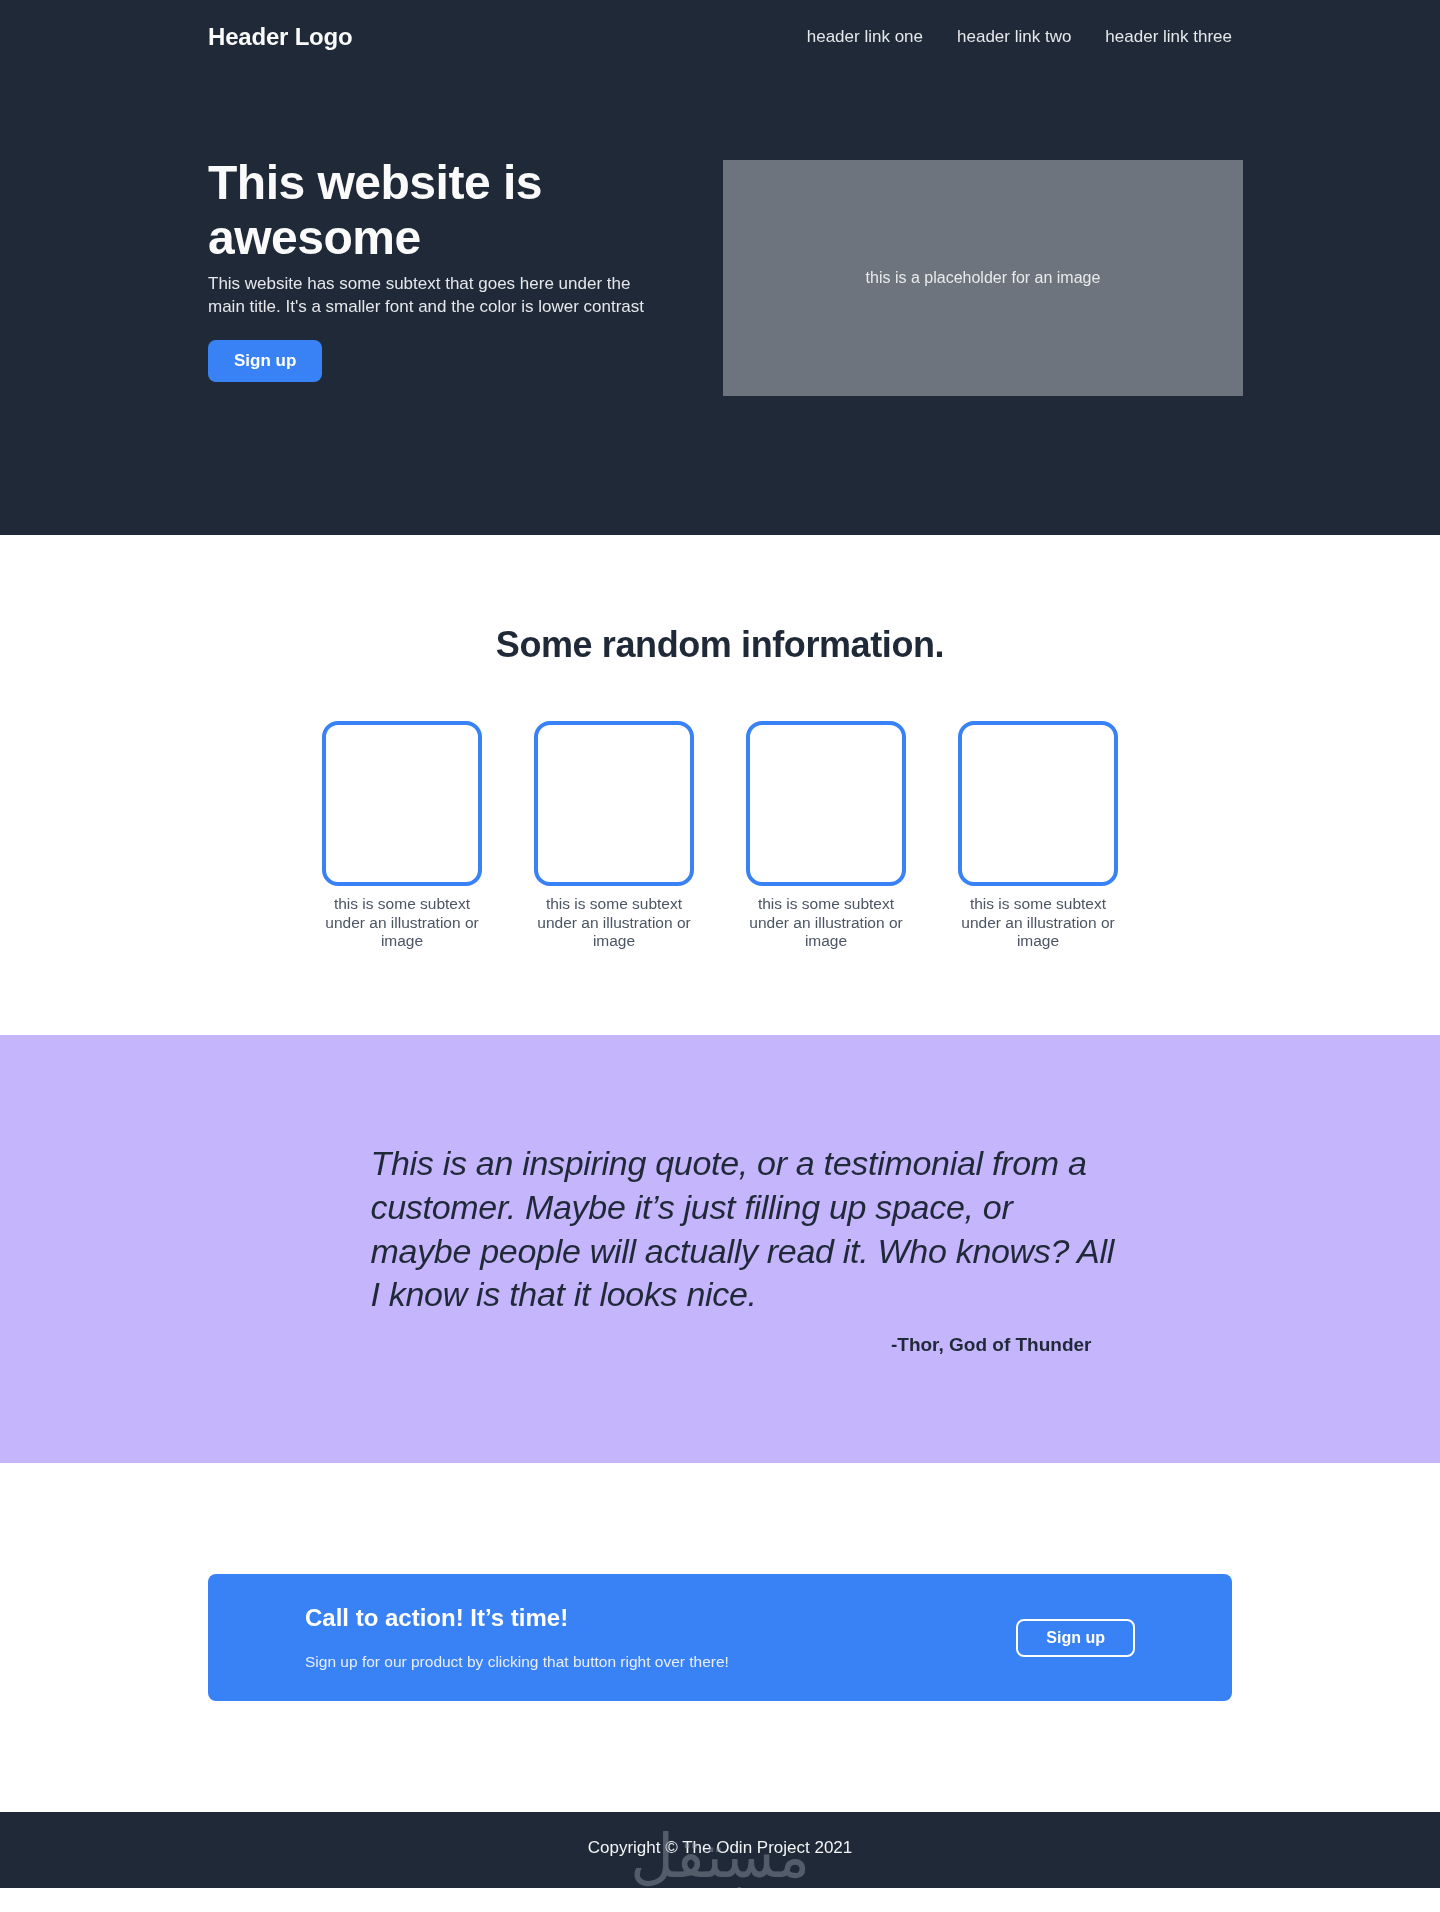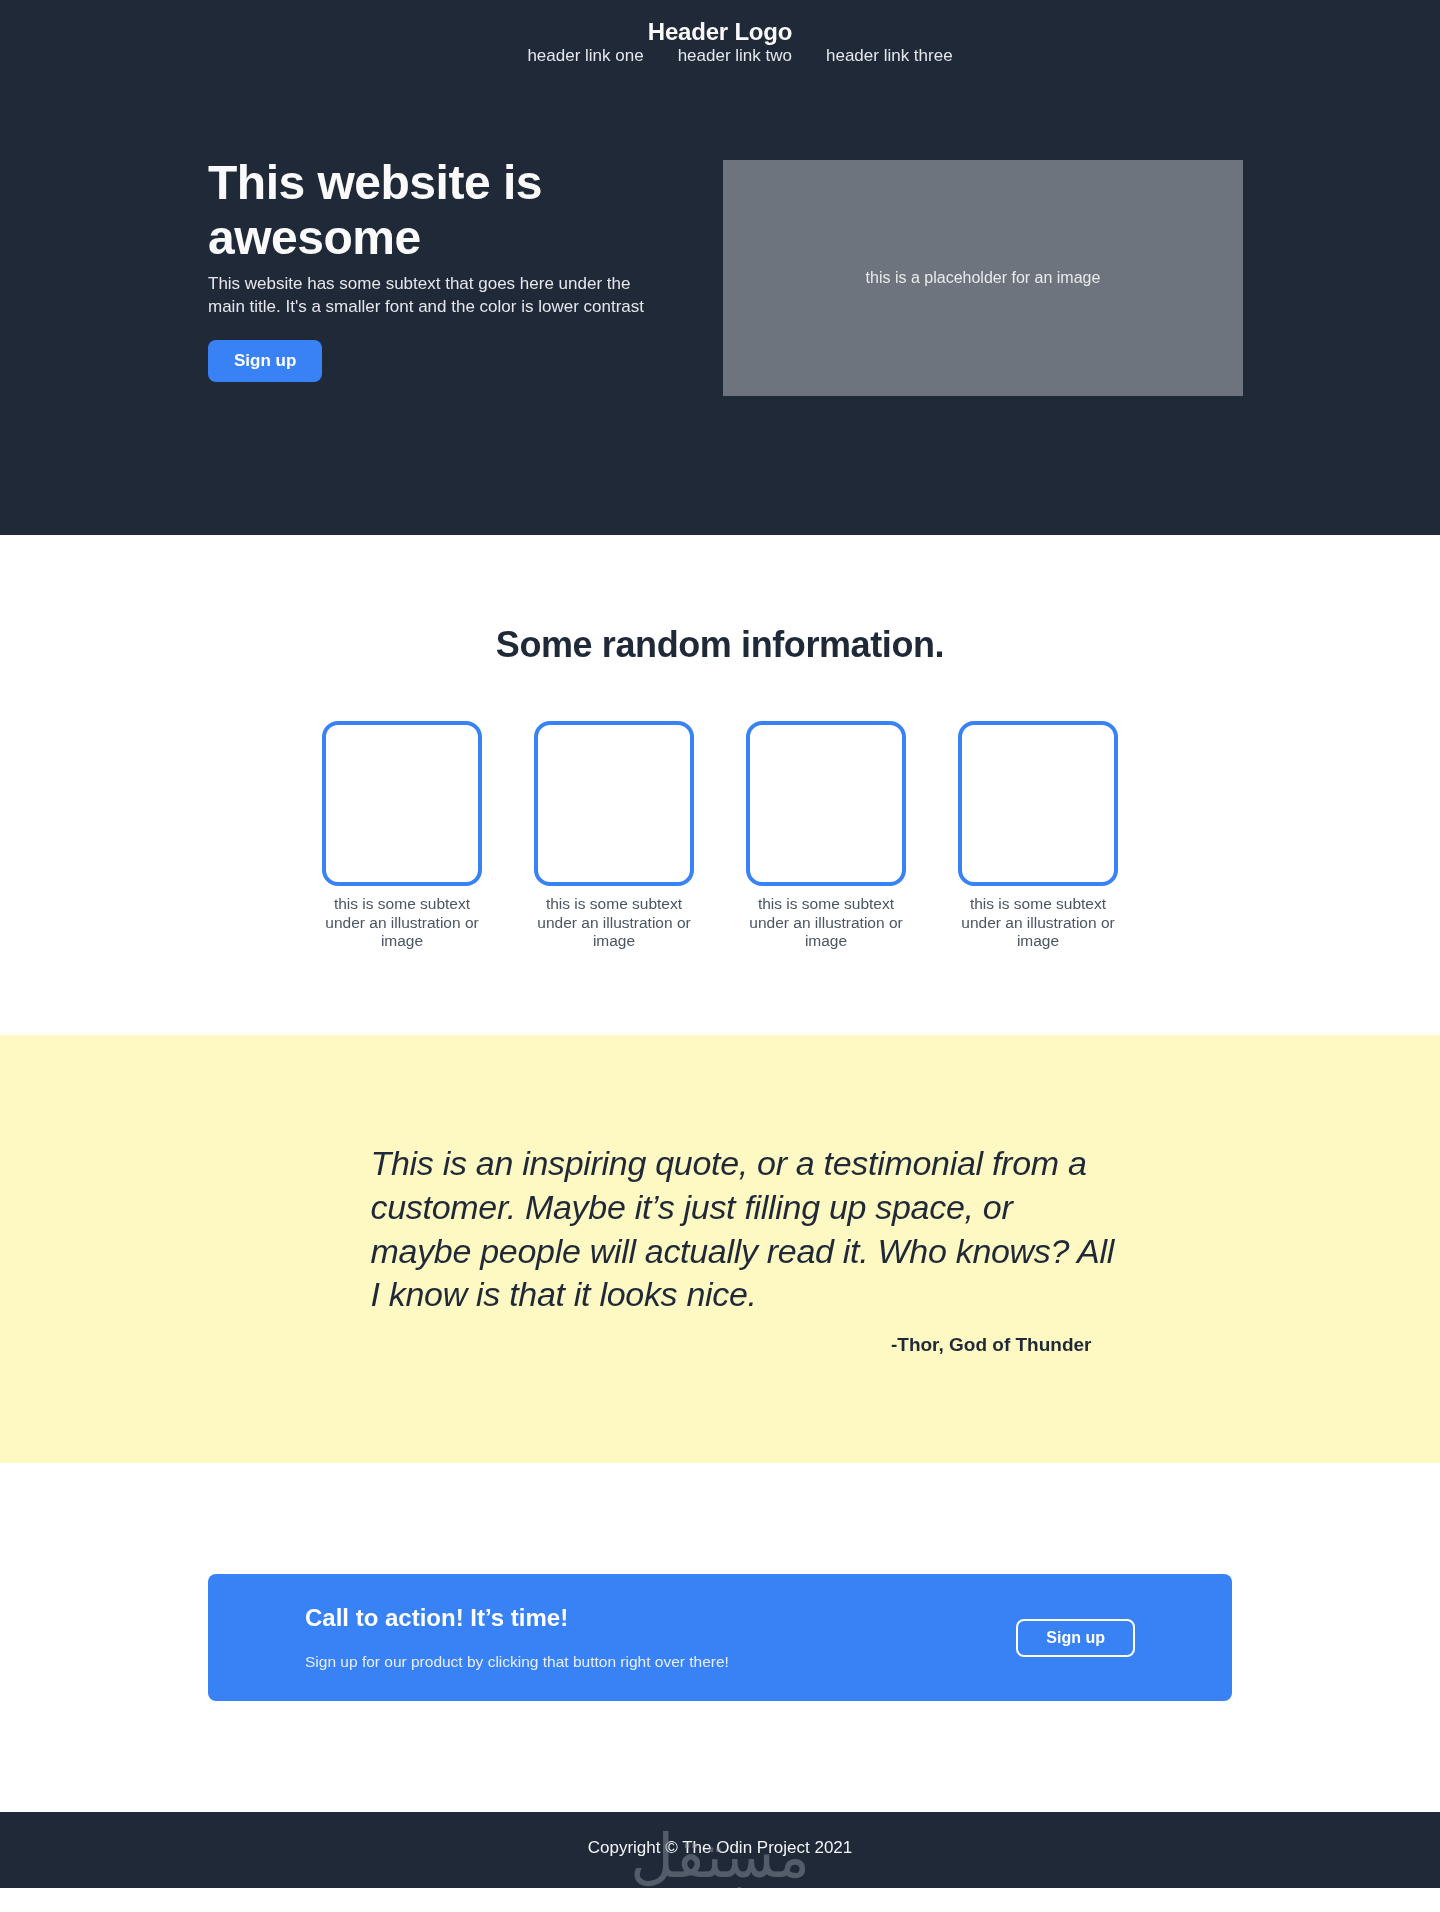--- a/index.html
+++ b/index.html
@@ -23,21 +23,20 @@
     height: 535px;
     position: relative;
   }
 
   .navbar {
     display: flex;
     align-items: center;
     justify-content: space-between;
     padding: 18px 208px 0 208px;
     height: 56px;
-    flex-direction: column;
   }
 
   .logo {
     color: #F9FAF9;
     font-size: 24px;
     font-weight: bold;
     letter-spacing: -0.2px;
   }
 
   .nav-links {
@@ -148,21 +147,21 @@
   .card-caption {
     margin-top: 9px;
     text-align: center;
     color: #4B5563;
     font-size: 15.5px;
     line-height: 1.2;
   }
 
   
   .quote-section {
-    background: #fef9c3;
+    background: #c4b5fd;
     height: 428px;
     padding: 0 0 0 0;
     display: flex;
     flex-direction: column;
     justify-content: center;
   }
 
   .quote-inner {
     width: 793px;
     margin: 0 auto;

